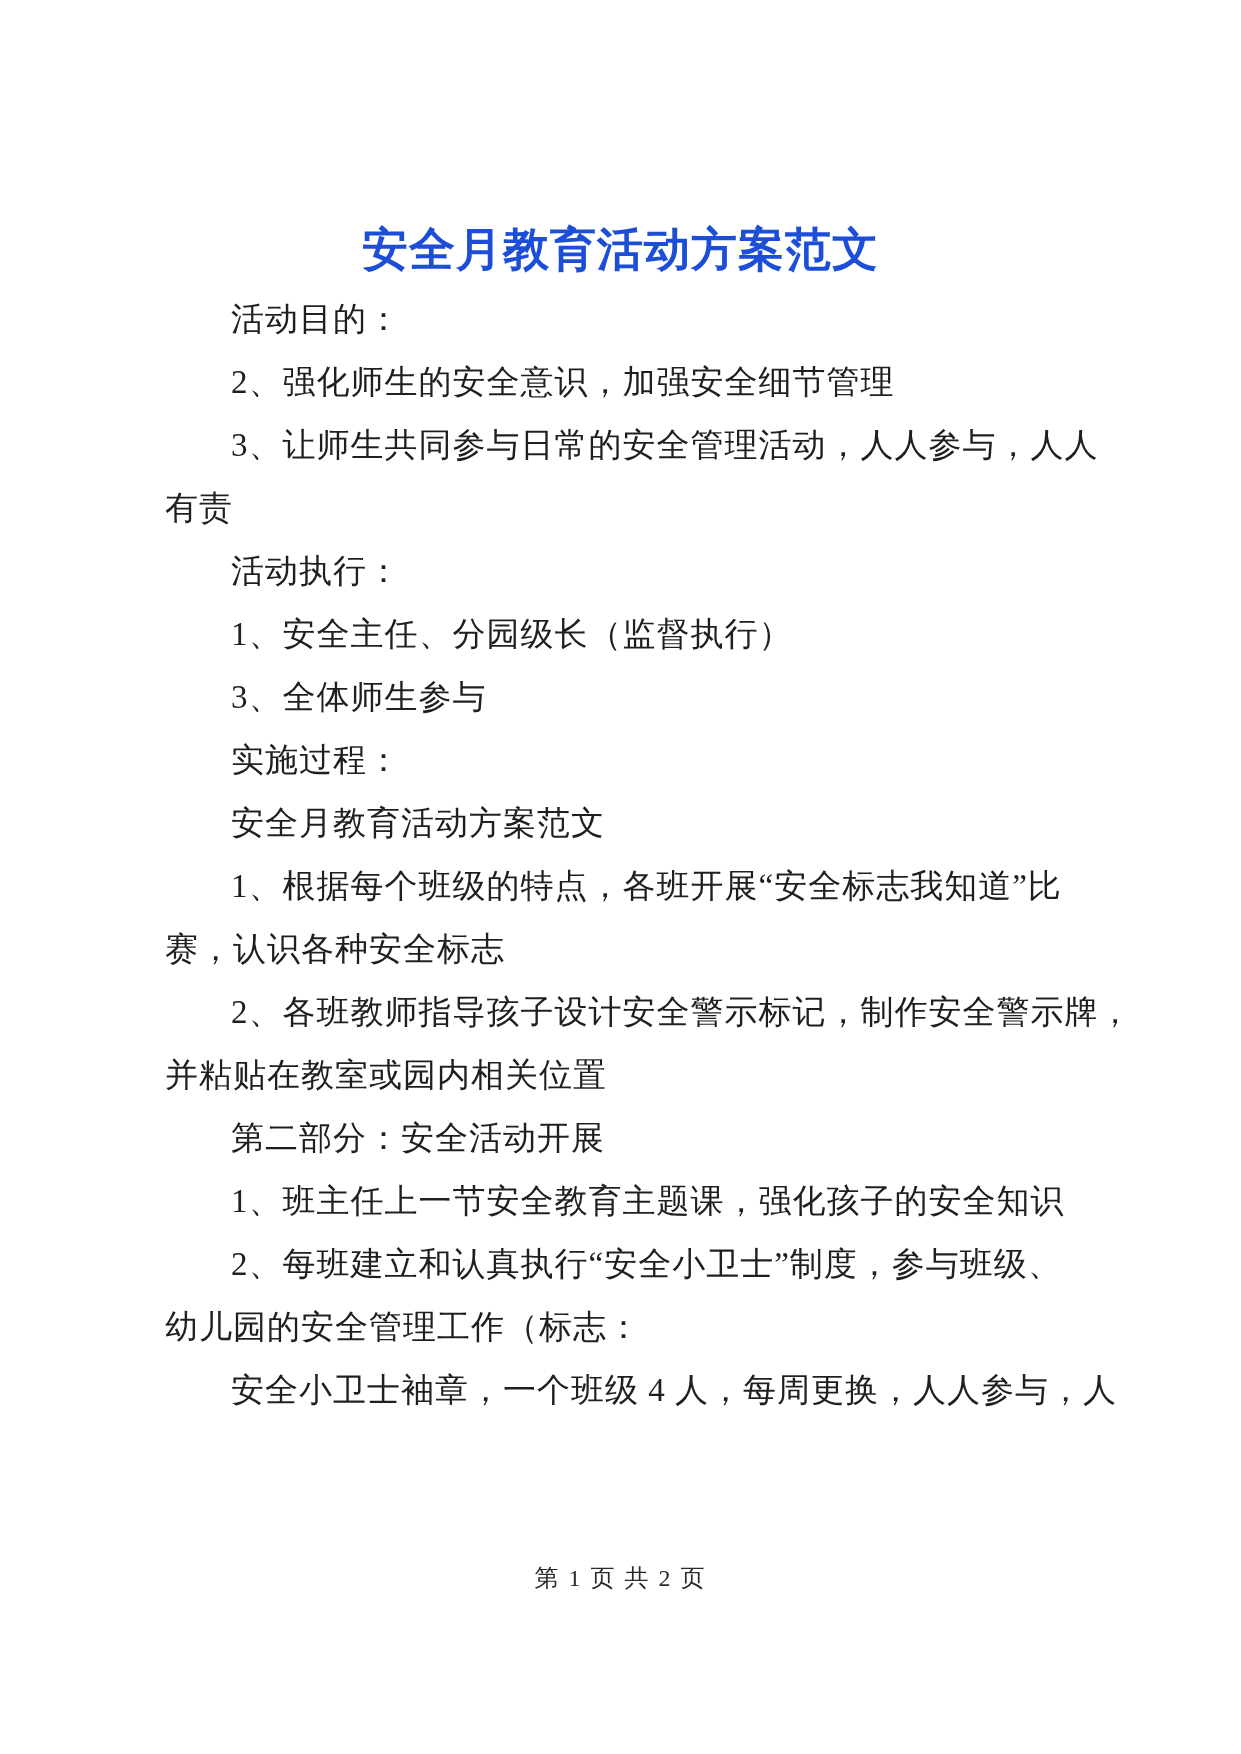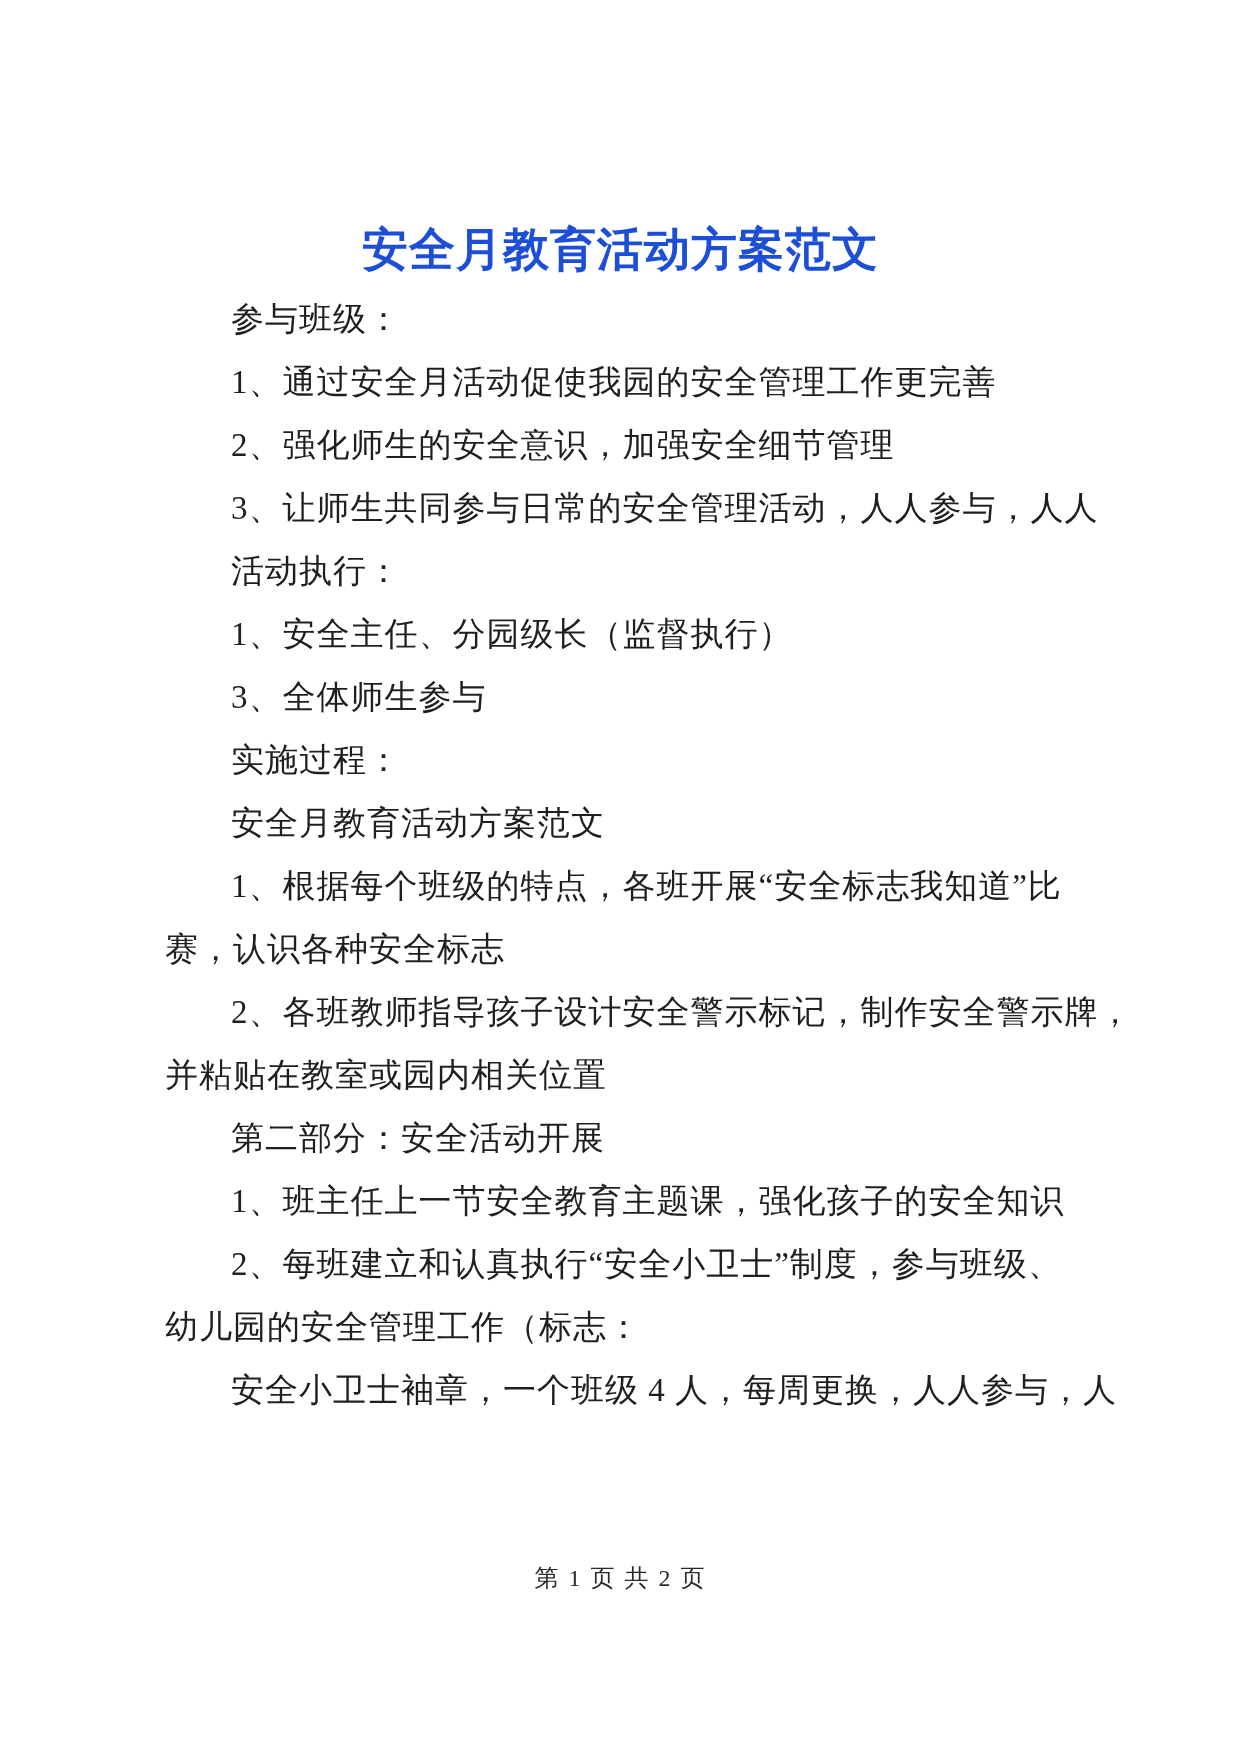--- a/index.html
+++ b/index.html
@@ -54,24 +54,24 @@
   }
 </style>
 </head>
 <body>
 
 <div class="page">
 
   <h1 class="doc-title">安全月教育活动方案范文</h1>
 
   <div class="doc-body">
-    <div class="line indent">参与班级：</div>
-    <div class="line indent">1、通过安全月活动促使我园的安全管理工作更完善</div>
+    <div class="line indent">活动目的：</div>
     <div class="line indent">2、强化师生的安全意识，加强安全细节管理</div>
     <div class="line indent">3、让师生共同参与日常的安全管理活动，人人参与，人人</div>
+    <div class="line">有责</div>
     <div class="line indent">活动执行：</div>
     <div class="line indent">1、安全主任、分园级长（监督执行）</div>
     <div class="line indent">3、全体师生参与</div>
     <div class="line indent">实施过程：</div>
     <div class="line indent">安全月教育活动方案范文</div>
     <div class="line indent">1、根据每个班级的特点，各班开展“安全标志我知道”比</div>
     <div class="line">赛，认识各种安全标志</div>
     <div class="line indent">2、各班教师指导孩子设计安全警示标记，制作安全警示牌，</div>
     <div class="line">并粘贴在教室或园内相关位置</div>
     <div class="line indent">第二部分：安全活动开展</div>

